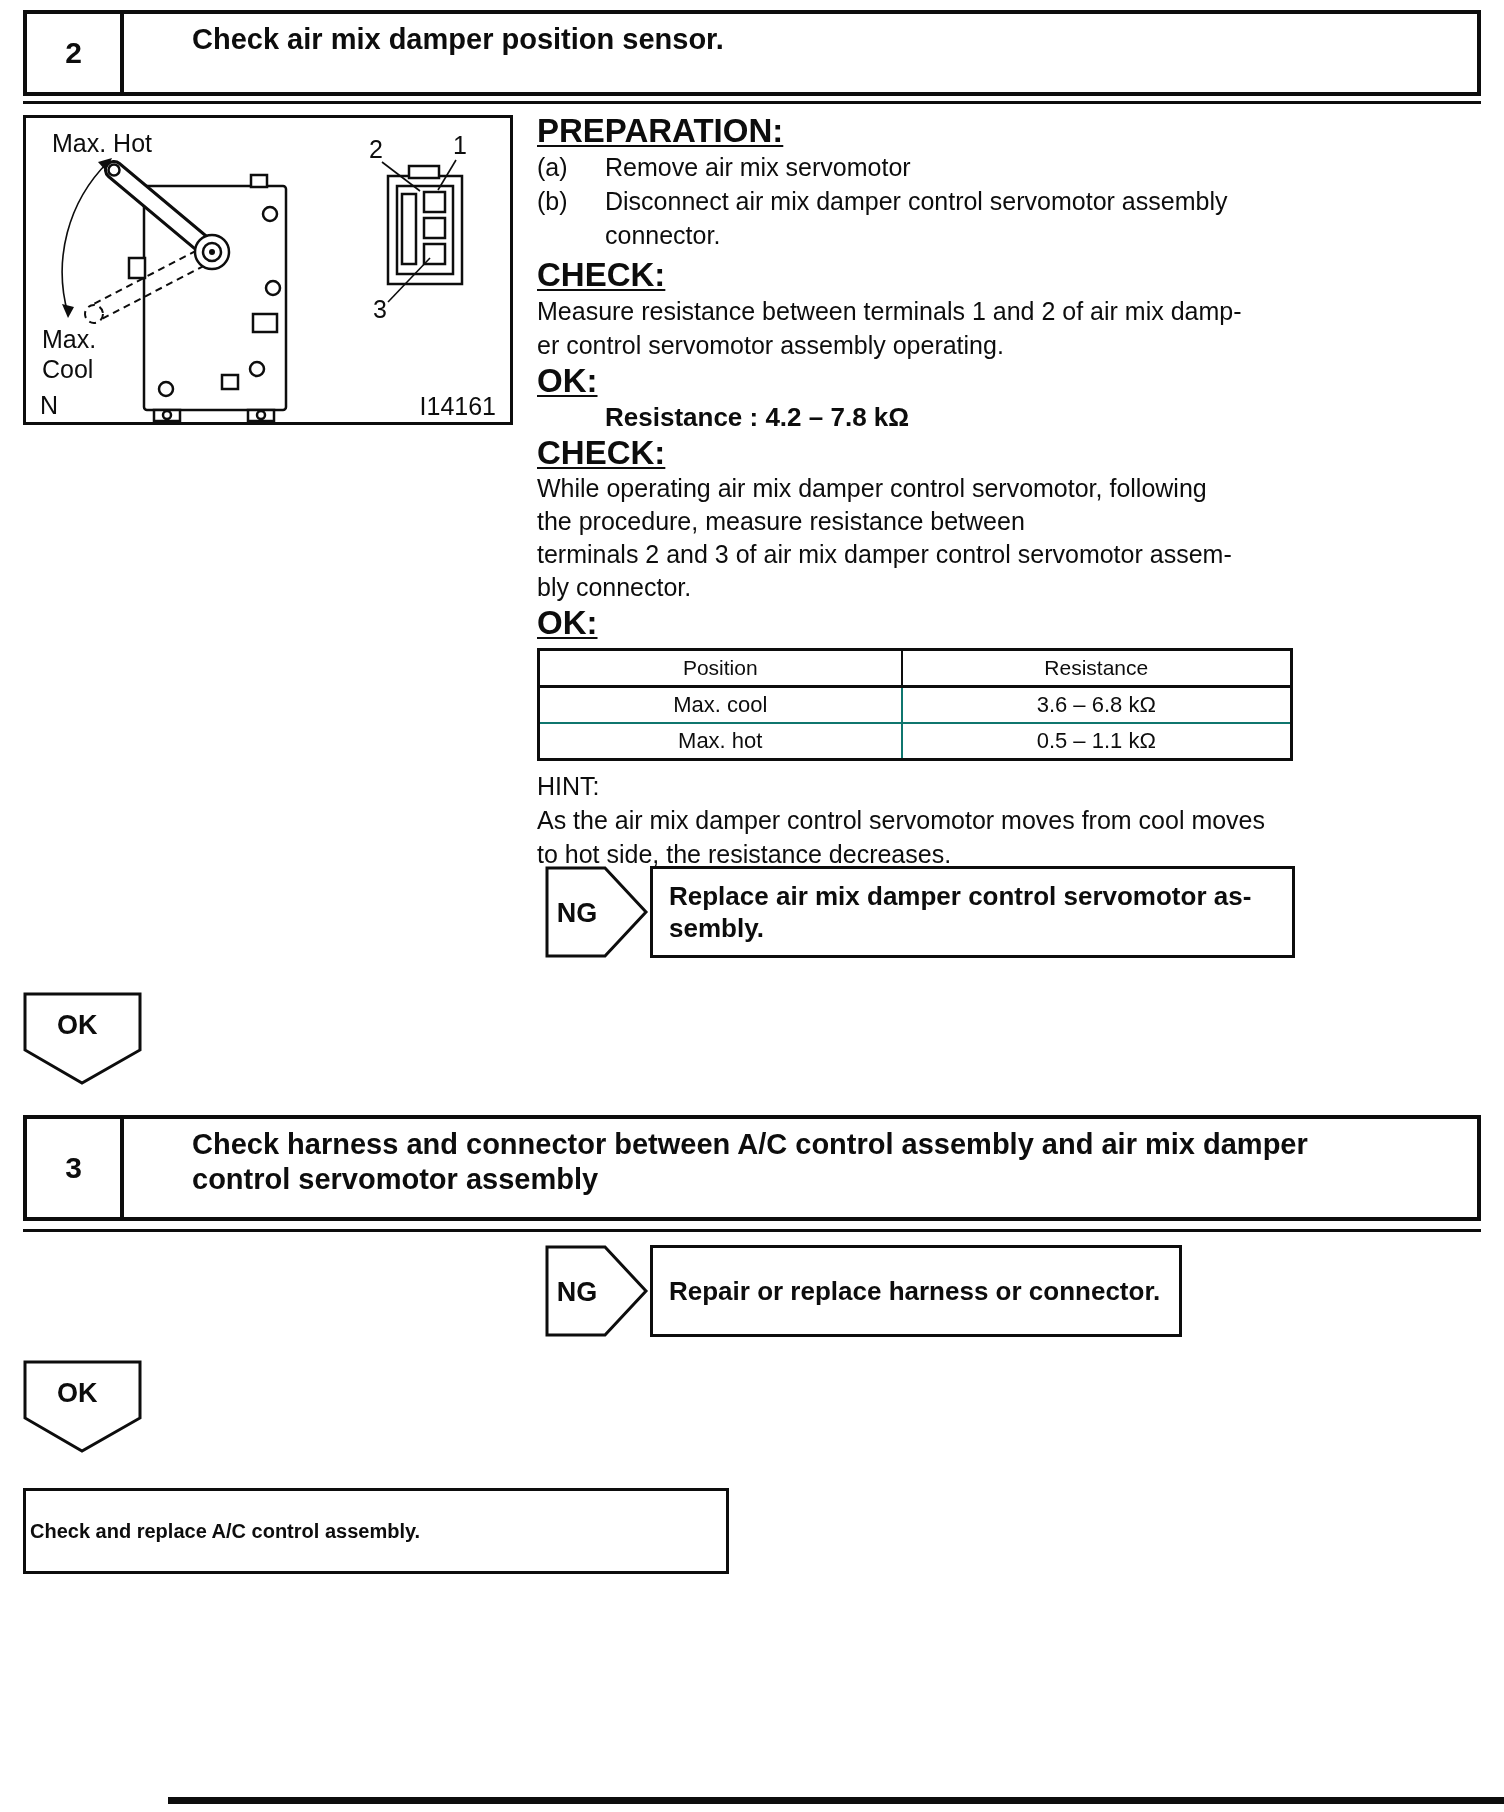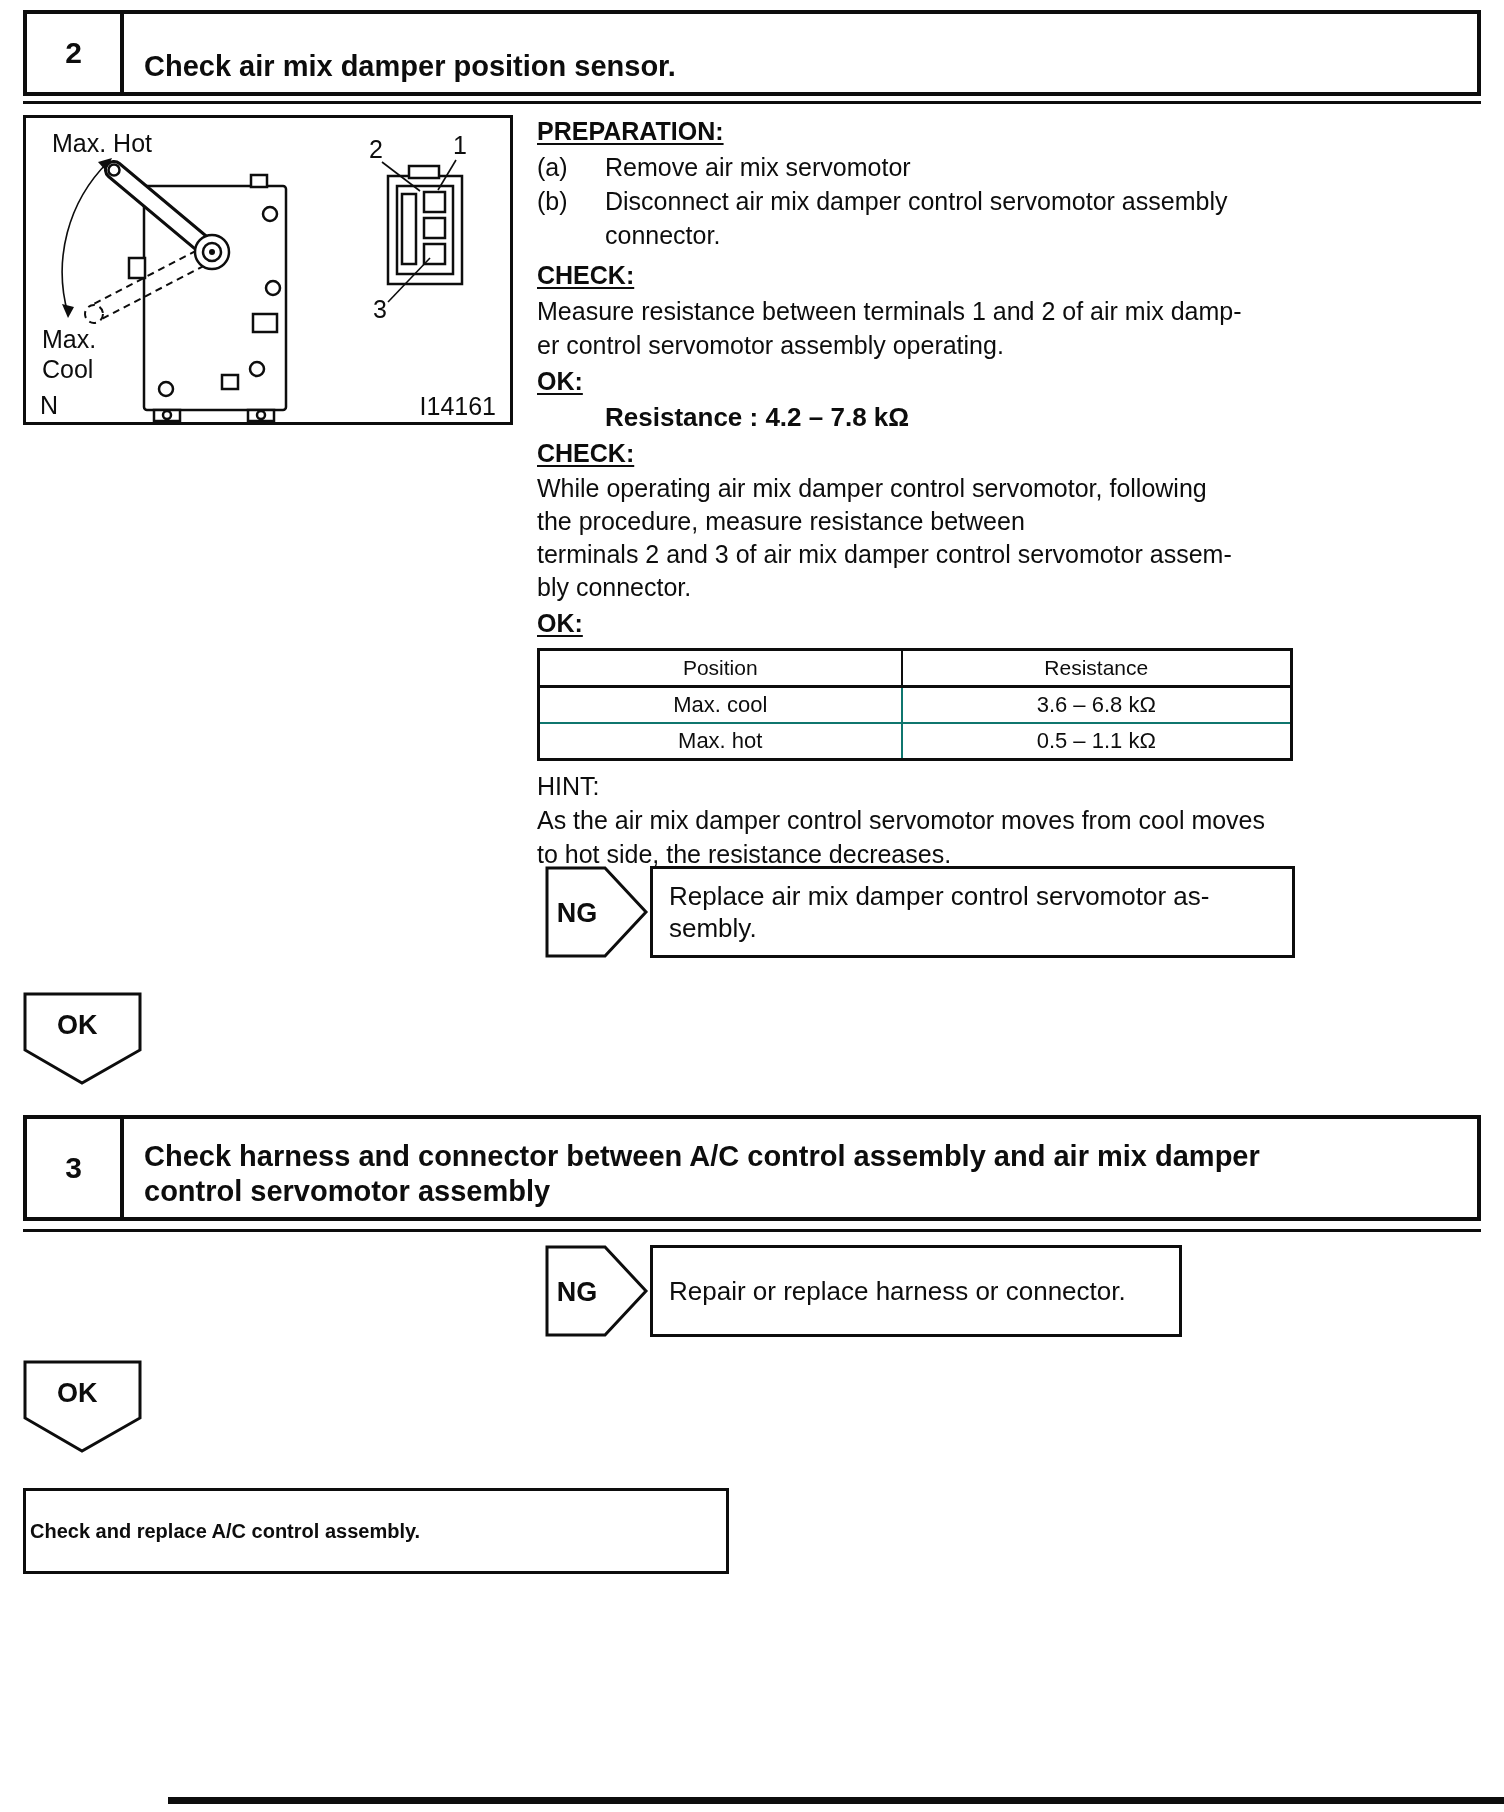--- a/index.html
+++ b/index.html
@@ -3,51 +3,51 @@
 <meta charset="utf-8">
 <style>
   * { box-sizing: border-box; margin: 0; padding: 0; }
   html, body { background: #ffffff; }
   body { font-family: "Liberation Sans", sans-serif; color: #0d0d0d; }
   .page { position: relative; width: 1504px; height: 1812px; background: #ffffff; overflow: hidden; }
 
   
   .step-header { position: absolute; left: 23px; width: 1458px; border: 4px solid #0d0d0d; display: flex; background: #fff; }
   .step-num { width: 97px; flex: none; border-right: 4px solid #0d0d0d; display: flex; align-items: center; justify-content: center; font-size: 30px; font-weight: 700; }
-  .step-title { flex: 1; display: flex; flex-direction: column; justify-content: flex-end; padding: 8px 20px; font-size: 29px; font-weight: 700; line-height: 35px; }
+  .step-title { flex: 1; display: flex; flex-direction: column; justify-content: flex-start; padding: 8px 20px; font-size: 29px; font-weight: 700; line-height: 35px; margin-left: 48px; }
 
   .rule { position: absolute; left: 23px; width: 1458px; height: 3px; background: #0d0d0d; }
 
   
   .figure-box { position: absolute; left: 23px; top: 115px; width: 490px; height: 310px; border: 3px solid #0d0d0d; background: #fff; }
   .figure-svg { width: 100%; height: 100%; display: block; }
   .figure-svg text { font-family: "Liberation Sans", sans-serif; fill: #0d0d0d; font-size: 25px; }
   .ln { stroke: #0d0d0d; stroke-width: 2.5; }
   .thin { stroke: #0d0d0d; stroke-width: 1.6; }
   .dash { stroke: #0d0d0d; stroke-width: 2; stroke-dasharray: 7 5; }
 
   
   .rcol { position: absolute; left: 537px; top: 112px; width: 756px; font-size: 25px; line-height: 34px; }
-  .h { font-size: 25px; font-weight: 700; text-decoration: underline; text-decoration-thickness: 2px; text-underline-offset: 3px; line-height: 38px; }
+  .h { font-size: 33px; font-weight: 700; text-decoration: underline; text-decoration-thickness: 2px; text-underline-offset: 3px; line-height: 38px; }
   .plainh { font-size: 25px; line-height: 34px; }
   .prep-row { display: flex; }
   .prep-label { width: 68px; flex: none; }
   .ok-value { font-weight: 700; font-size: 26px; margin-left: 68px; line-height: 34px; }
   .para4 div { line-height: 33px; }
 
   .res-table { border-collapse: collapse; width: 100%; margin: 6px 0 8px 0; border: 3px solid #0d0d0d; }
   .res-table th { font-weight: 400; font-size: 21px; height: 36px; border: 2px solid #0d0d0d; border-bottom: 3px solid #0d0d0d; text-align: center; margin-top: 15px; }
   .res-table td { font-size: 22px; height: 34px; border: 2px solid #0f766e; text-align: center; }
   .col-pos { width: 363px; }
 
   
   .ng-row { position: absolute; display: flex; align-items: stretch; }
   .ng-shape { width: 105px; height: 92px; flex: none; }
   .ng-shape text { font-family: "Liberation Sans", sans-serif; font-weight: 700; font-size: 27px; fill: #0d0d0d; }
-  .ng-box { border: 3px solid #0d0d0d; font-weight: 400; font-size: 26px; line-height: 32px; padding: 12px 16px; display: flex; flex-direction: column; justify-content: center; background: #fff; }
+  .ng-box { border: 3px solid #0d0d0d; font-weight: 700; font-size: 26px; line-height: 32px; padding: 12px 16px; display: flex; flex-direction: column; justify-content: center; background: #fff; }
 
   
   .ok-flow { position: absolute; left: 23px; width: 120px; height: 94px; }
   .ok-flow text { font-family: "Liberation Sans", sans-serif; font-weight: 700; font-size: 27px; fill: #0d0d0d; }
 
   .final-box { position: absolute; left: 23px; top: 1488px; width: 706px; height: 86px; border: 3px solid #0d0d0d; display: flex; align-items: center; padding-left: 4px; font-size: 20px; font-weight: 700; background: #fff; }
 
   .bottom-bar { position: absolute; left: 168px; top: 1797px; width: 1336px; height: 7px; background: #0d0d0d; }
 </style>
 </head>

